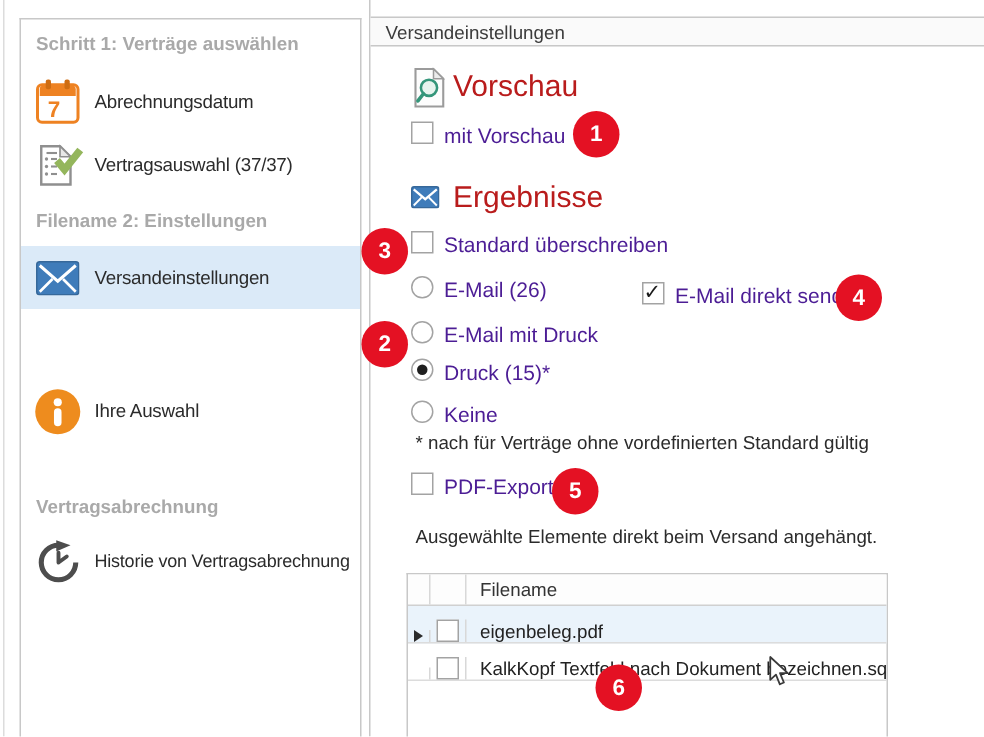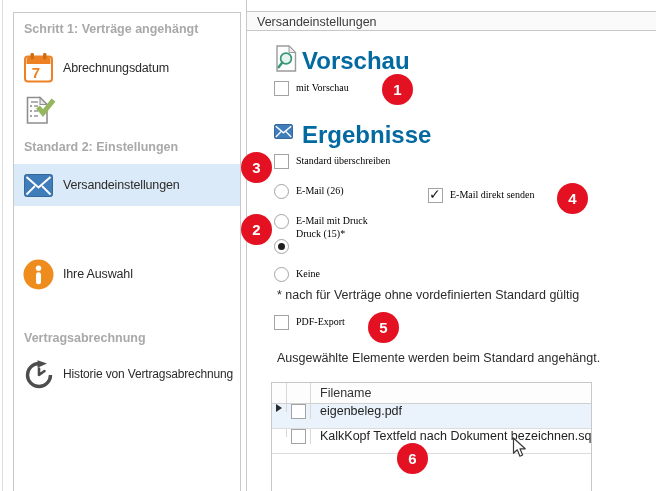--- a/index.html
+++ b/index.html
@@ -35,23 +35,23 @@
 
   
   .v-divider{left:246px;top:0;width:1px;height:491px;background:#c8c8c8;}
   .main-titlebar{
     left:247px;top:11px;width:409px;height:20px;
     background:#fafafa;border-top:1px solid #c8c8c8;border-bottom:1px solid #c8c8c8;
     line-height:20px;padding-left:10px;box-sizing:border-box;
     font-size:12.5px;color:#3c3c3c;
   }
   .section-heading{
-    font-size:24px;font-weight:bold;color:#0369a1;white-space:nowrap;
-  }
-  .lbl{font-size:10px;color:#000000;white-space:nowrap;font-family:Liberation Serif, serif;}
+    font-size:20px;font-weight:normal;color:#b91c1c;white-space:nowrap;
+  }
+  .lbl{font-size:14px;color:#4c1d95;white-space:nowrap;}
   .note{font-size:12.5px;color:#2b2b2b;white-space:nowrap;}
 
   
   .cbx{
     width:13px;height:13px;border:1px solid #a3a3a3;background:#fff;
     position:absolute;box-sizing:content-box;
   }
   .cbx.checked::after{
     content:"\2713";position:absolute;left:0px;top:-3px;
     font-size:14px;font-weight:bold;color:#1a1a1a;
@@ -72,42 +72,42 @@
     display:flex;align-items:center;justify-content:center;z-index:30;
   }
 
   
   .attach-table{
     left:271px;top:382px;width:321px;height:120px;
     border:1px solid #c8c8c8;border-bottom:none;box-sizing:border-box;background:#fff;
   }
   .t-row{display:flex;width:100%;box-sizing:border-box;}
   .t-head{height:21px;border-bottom:1px solid #d0d0d0;background:#fdfdfd;}
-  .t-body-row{height:25px;border-bottom:1px solid #dcdcdc;align-items:flex-start;}
+  .t-body-row{height:25px;border-bottom:1px solid #dcdcdc;align-items:flex-end;}
   .t-body-row.current{background:#eaf3fb;}
   .c1{width:14px;flex:0 0 14px;border-right:1px solid #d8d8d8;display:flex;align-items:center;justify-content:center;}
   .c2{width:23px;flex:0 0 23px;border-right:1px solid #d8d8d8;display:flex;align-items:center;justify-content:center;}
   .c3{flex:1;padding-left:9px;font-size:12.5px;color:#222;white-space:nowrap;overflow:hidden;display:flex;align-items:center;}
   .t-head .c3{color:#333;}
   .row-cbx{width:13px;height:13px;border:1px solid #a3a3a3;background:#fff;}
   .row-indicator{
     width:0;height:0;border-left:6px solid #2b2b2b;
     border-top:4px solid transparent;border-bottom:4px solid transparent;
     visibility:hidden;
   }
   .row-indicator.visible{visibility:visible;}
 </style>
 </head>
 <body>
 
 <div class="abs edge-line"></div>
 
 <div class="abs sidebar">
 
-  <div class="side-header" style="top:9px">Schritt 1: Verträge angehängt</div>
+  <div class="side-header" style="top:9px">Schritt 1: Verträge auswählen</div>
 
   <div class="side-item" style="top:34px">
     <span class="icon-box">
       <svg width="31" height="32" viewBox="0 0 31 32" style="overflow:visible">
         <rect x="2" y="4.5" width="27" height="25" rx="3" fill="#fff" stroke="#ee8222" stroke-width="2"></rect>
         <path d="M3.5 7.5 a2.5 2.5 0 0 1 2.5-2.5 h19 a2.5 2.5 0 0 1 2.5 2.5 v4.5 h-24 z" fill="#ee8222"></path>
         <rect x="7.5" y="1" width="3.5" height="6.5" rx="1.4" fill="#cf6d12"></rect>
         <rect x="20" y="1" width="3.5" height="6.5" rx="1.4" fill="#cf6d12"></rect>
         <text x="13" y="26" font-size="15" font-weight="bold" fill="#ee8222" text-anchor="middle">7</text>
       </svg>
@@ -123,23 +123,24 @@
         <circle cx="8" cy="12" r="1.1" fill="#8f8f8f"></circle>
           <line x1="11" y1="12" x2="15" y2="12" stroke="#8f8f8f" stroke-width="1.4"></line>
         <circle cx="8" cy="17" r="1.1" fill="#8f8f8f"></circle>
           <line x1="11" y1="17" x2="15" y2="17" stroke="#8f8f8f" stroke-width="1.4"></line>
         <circle cx="8" cy="22" r="1.1" fill="#8f8f8f"></circle>
           <line x1="11" y1="22" x2="15" y2="22" stroke="#8f8f8f" stroke-width="1.4"></line>
         <line x1="8" y1="8" x2="15" y2="8" stroke="#8f8f8f" stroke-width="1.4"></line>
         <path d="M15 13 l5 6 l10.5 -13" stroke="#94b65c" stroke-width="5" fill="none"></path>
       </svg>
     </span>
-  </div>
-
-  <div class="side-header" style="top:127px">Standard 2: Einstellungen</div>
+    <span class="ilabel">Vertragsauswahl (37/37)</span>
+  </div>
+
+  <div class="side-header" style="top:127px">Filename 2: Einstellungen</div>
 
   <div class="side-item selected" style="top:151px">
     <span class="icon-box">
       <svg width="29" height="23" viewBox="0 0 29 23">
         <rect x="0.5" y="0.5" width="28" height="22" rx="2" fill="#3f7cba" stroke="#36689a"></rect>
         <path d="M2.5 3 L14.5 13.5 L26.5 3" fill="none" stroke="#fff" stroke-width="2"></path>
         <path d="M2.5 20.5 L11 12" stroke="#fff" stroke-width="1.8"></path>
         <path d="M26.5 20.5 L18 12" stroke="#fff" stroke-width="1.8"></path>
       </svg>
     </span>
@@ -210,32 +211,32 @@
 
 <span class="abs cbx checked" style="left:428px;top:188px"></span>
 <span class="abs lbl" style="left:450px;top:189px">E-Mail direkt senden</span>
 <div class="badge" style="left:557px;top:183px">4</div>
 
 <span class="abs rad" style="left:274px;top:214px"></span>
 <span class="abs lbl" style="left:296px;top:215px">E-Mail mit Druck</span>
 <div class="badge" style="left:241px;top:214px">2</div>
 
 <span class="abs rad selected" style="left:274px;top:239px"></span>
-<span class="abs lbl" style="left:296px;top:228px">Druck (15)*</span>
+<span class="abs lbl" style="left:296px;top:240px">Druck (15)*</span>
 
 <span class="abs rad" style="left:274px;top:267px"></span>
 <span class="abs lbl" style="left:296px;top:268px">Keine</span>
 
 <span class="abs note" style="left:277px;top:288px">* nach für Verträge ohne vordefinierten Standard gültig</span>
 
 <span class="abs cbx" style="left:274px;top:315px"></span>
 <span class="abs lbl" style="left:296px;top:316px">PDF-Export</span>
 <div class="badge" style="left:368px;top:312px">5</div>
 
-<span class="abs note" style="left:277px;top:351px">Ausgewählte Elemente werden beim Standard angehängt.</span>
+<span class="abs note" style="left:277px;top:351px">Ausgewählte Elemente direkt beim Versand angehängt.</span>
 
 <div class="abs attach-table">
   <div class="t-row t-head">
     <div class="c1"></div>
     <div class="c2"></div>
     <div class="c3">Filename</div>
   </div>
   <div class="t-row t-body-row current">
     <div class="c1">
         <span class="row-indicator visible"></span>

